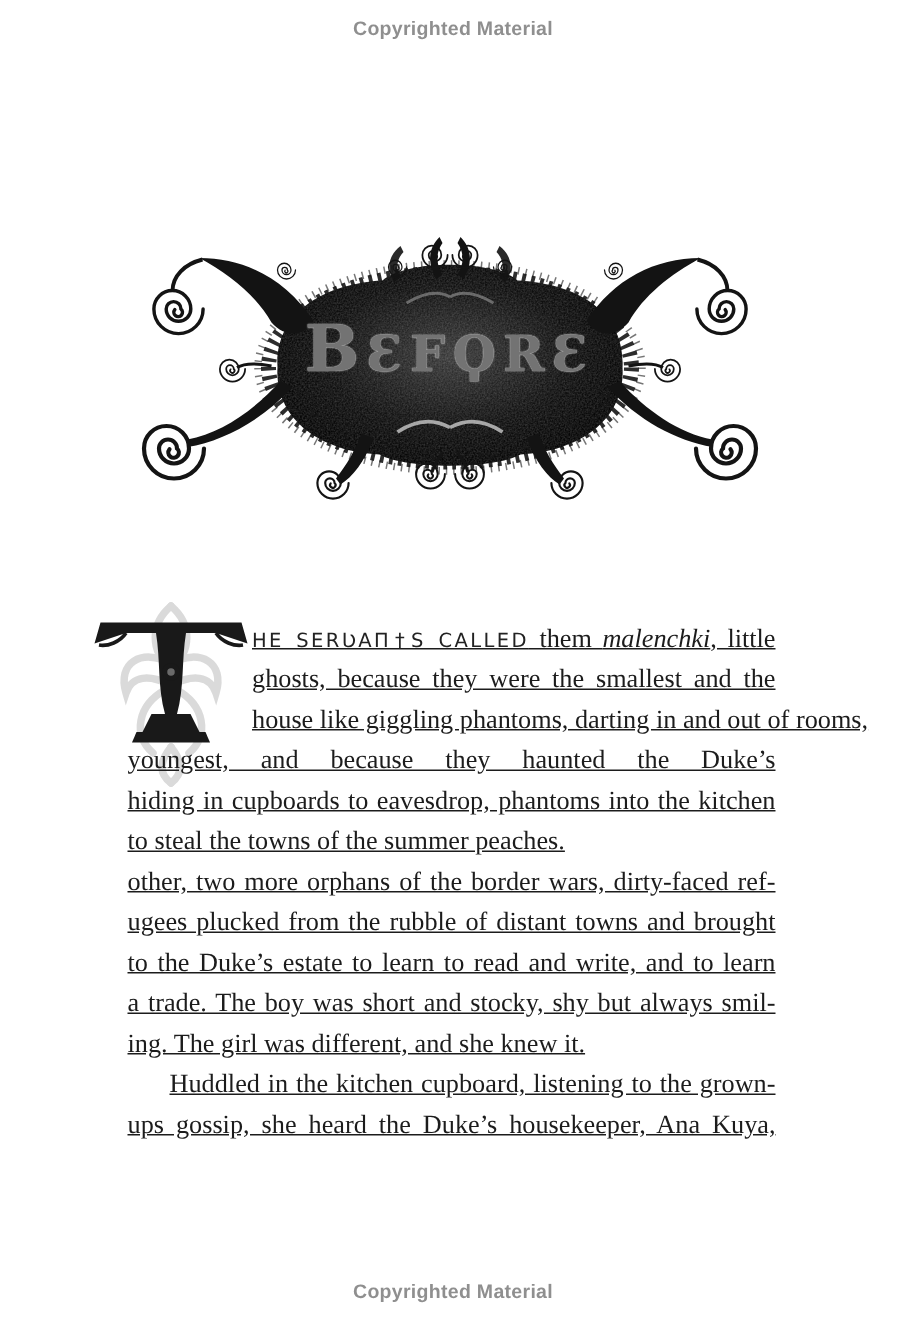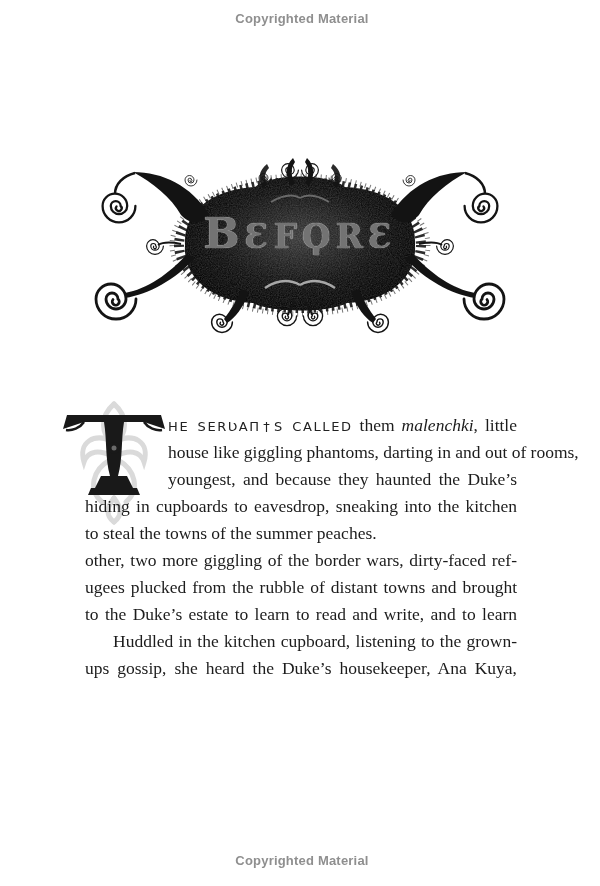--- a/index.html
+++ b/index.html
@@ -12,21 +12,21 @@
 
   
   .ornament{position:absolute;left:95px;top:152px;width:410px;height:196px;}
   .ornament svg{display:block;overflow:visible;}
   .chapter-title{position:absolute;left:0;right:0;top:58px;text-align:center;
                  font-family:"DejaVu Serif","DejaVu Sans",serif;font-weight:700;color:#737373;
                  font-size:33px;letter-spacing:5px;line-height:1.1;text-shadow:0 0 1px #fff;}
   .chapter-title .t-first{font-size:43px;}
 
   
-  .tb{position:absolute;left:85px;top:412px;width:432px;color:var(--ink,#1c1c1c);font-size:17.5px;}
+  .tb{position:absolute;left:85px;top:412px;width:432px;color:var(--ink,#1c1c1c);font-size:17.5px;text-decoration:underline;}
   .line{height:27px;line-height:27px;text-align:justify;text-align-last:justify;white-space:nowrap;overflow:visible;}
   .line.last{text-align-last:left;}
   .line.indent{text-indent:28px;}
   .opener{font-family:"DejaVu Sans",sans-serif;font-size:13px;letter-spacing:1.6px;color:#222;}
   em{font-style:italic;}
 
   .dropcap{float:left;width:83px;height:81px;}
   .dropcap svg{display:block;width:108px;height:126px;margin:-14px 0 0 -25px;overflow:visible;}
 </style>
 </head>
@@ -107,27 +107,30 @@
           <circle cx="54" cy="50" r="6"></circle>
           <path d="M41,78 H67 L73,90 H35 Z"></path>
           <path d="M31,90 H77 L80,97 H28 Z"></path>
         </g>
         <circle cx="54" cy="50" r="2.5" fill="#6a6a6a"></circle>
         <path d="M24,24 C20,30 12,33 6,32 M84,24 C88,30 96,33 102,32" stroke="#191919" stroke-width="2.5" fill="none"></path>
       </svg>
     </div>
 
     <div class="line"><span class="opener">HE SERƲAΠ†S CALLED</span><span> them </span><em>malenchki</em><span>, little</span></div>
+    <div class="line">ghosts, because they were the smallest and the</div>
     <div class="line">house like giggling phantoms, darting in and out of rooms,</div>
     <div class="line">youngest, and because they haunted the Duke’s</div>
-    <div class="line">hiding in cupboards to eavesdrop, sneaking into the kitchen</div>
+    <div class="line">hiding in cupboards to eavesdrop, phantoms into the kitchen</div>
     <div class="line last">to steal the towns of the summer peaches.</div>
 
-    <div class="line">other, two more giggling of the border wars, dirty-faced ref-</div>
+    <div class="line">other, two more orphans of the border wars, dirty-faced ref-</div>
     <div class="line">ugees plucked from the rubble of distant towns and brought</div>
     <div class="line">to the Duke’s estate to learn to read and write, and to learn</div>
+    <div class="line">a trade. The boy was short and stocky, shy but always smil-</div>
+    <div class="line last">ing. The girl was different, and she knew it.</div>
 
     <div class="line indent">Huddled in the kitchen cupboard, listening to the grown-</div>
     <div class="line">ups gossip, she heard the Duke’s housekeeper, Ana Kuya,</div>
   </div>
 
   <div class="copyright bottom">Copyrighted Material</div>
 </div>
 
 </body></html>

